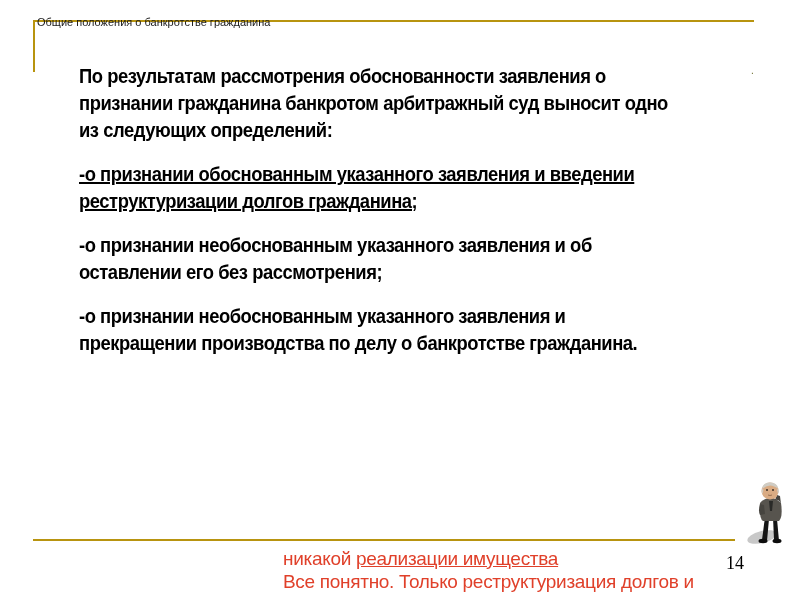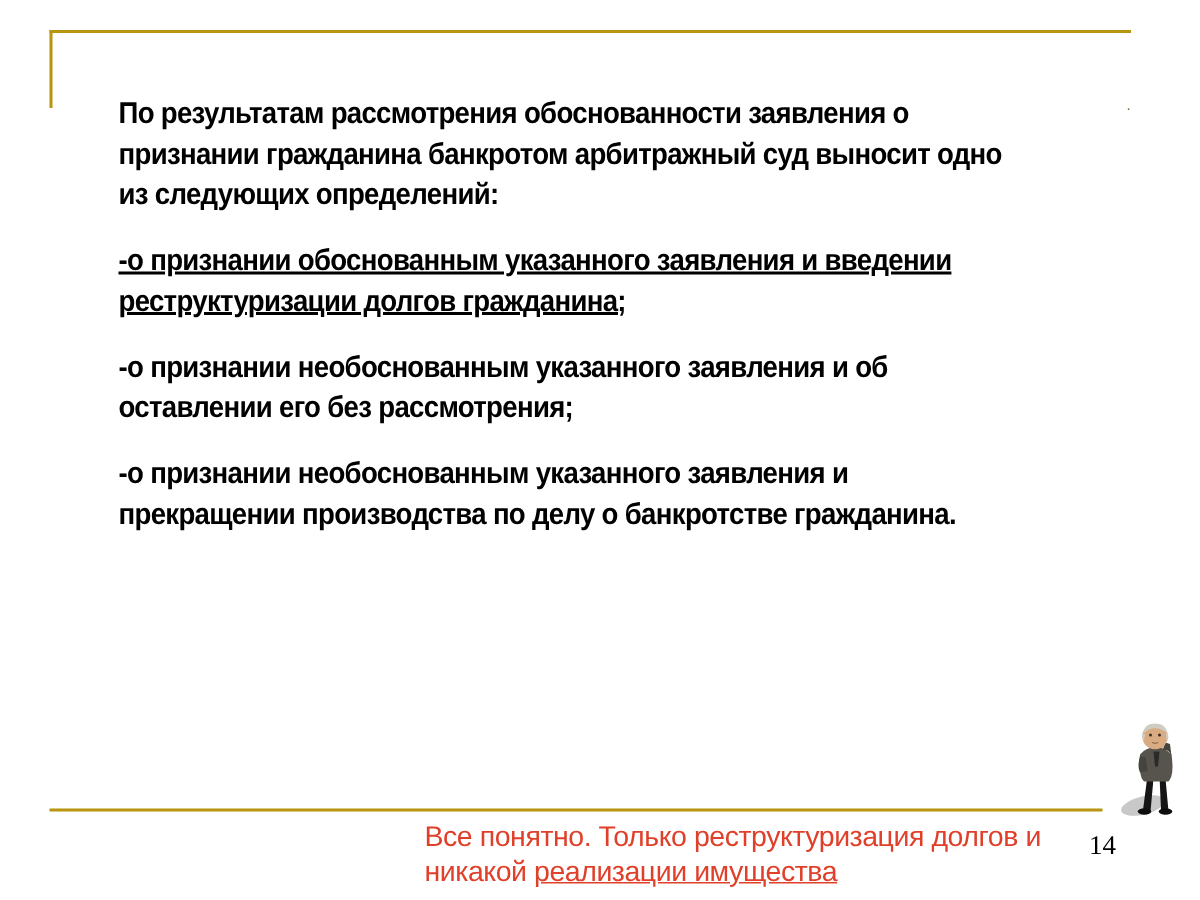--- a/index.html
+++ b/index.html
@@ -53,20 +53,21 @@
   
   .man{position:absolute;left:746px;top:481px;width:50px;height:64px;}
 </style>
 </head>
 <body>
 
 <div class="slide">
 
   <div class="hdr-line-top"></div>
   <div class="hdr-line-left"></div>
+  <div class="slide-title">Общие положения о банкротстве гражданина</div>
   <div class="stray-mark">.</div>
 
   <div class="body-text">
     <p>По результатам рассмотрения обоснованности заявления о признании гражданина банкротом арбитражный суд выносит одно из следующих определений:</p>
     <p class="underline">-о признании обоснованным указанного заявления и введении реструктуризации долгов гражданина;</p>
     <p>-о признании необоснованным указанного заявления и об оставлении его без рассмотрения;</p>
     <p>-о признании необоснованным указанного заявления и прекращении производства по делу о банкротстве гражданина.</p>
   </div>
 
   <svg class="man" viewBox="0 0 50 64" xmlns="http://www.w3.org/2000/svg">
@@ -85,19 +86,19 @@
     <path d="M32.5 8 Q33.5 11 32 13 L31 8.5 Z" fill="#cfccc4"></path>
     <circle cx="21" cy="9" r="1" fill="#3a2f26"></circle>
     <circle cx="27" cy="9" r="1" fill="#3a2f26"></circle>
     <path d="M22 14 Q24 15 26 14" stroke="#8a6246" stroke-width="0.8" fill="none"></path>
     <path d="M29 18 Q31 15 30.5 13.5 L27.5 15 Q27 17 29 18 Z" fill="#d9ab83"></path>
   </svg>
 
   <div class="ftr-line"></div>
 
   <div class="note">
+    <div class="nline"><span>никакой </span><span class="link">реализации имущества</span></div>
     <div class="nline">Все понятно. Только реструктуризация долгов и</div>
-    <div class="nline"><span>никакой </span><span class="link">реализации имущества</span></div>
   </div>
 
   <div class="page-num">14</div>
 
 </div>
 
 </body></html>

